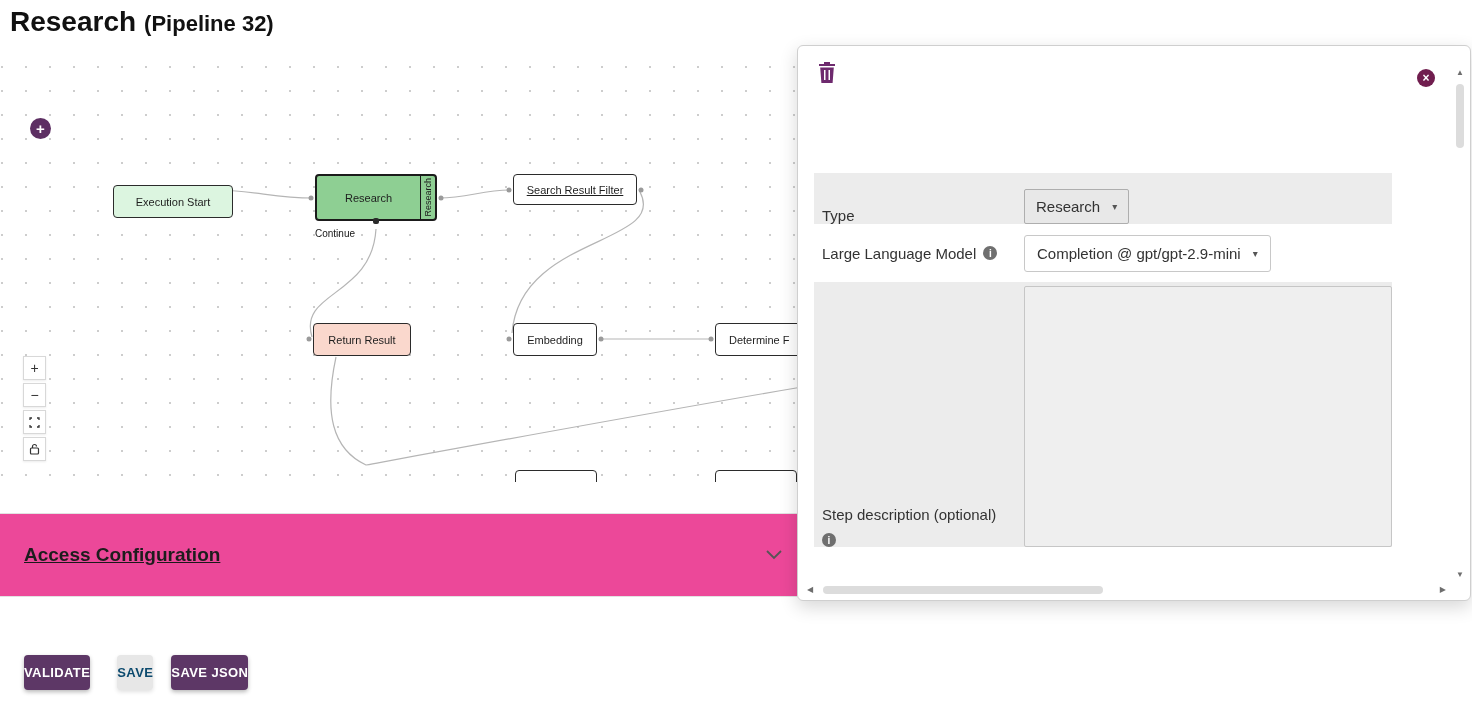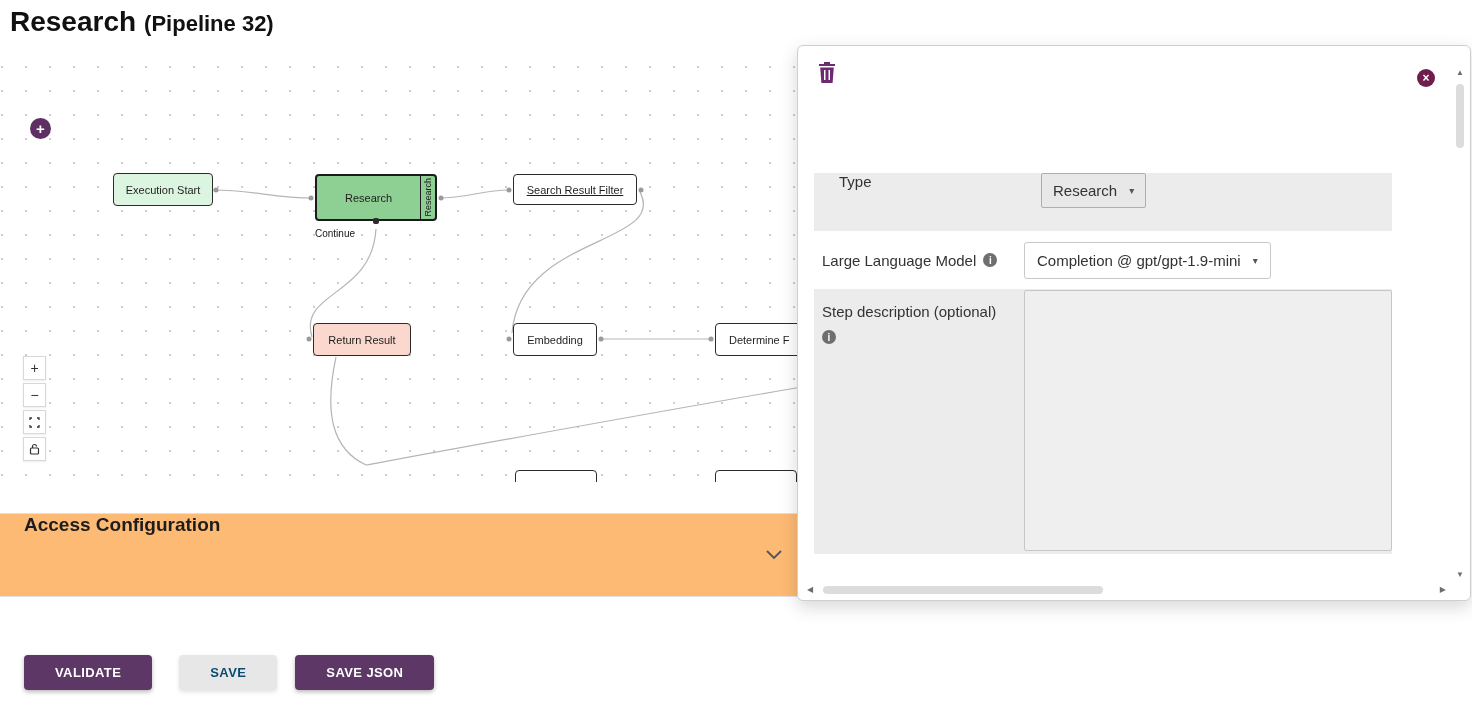--- a/index.html
+++ b/index.html
@@ -53,32 +53,32 @@
 
   .zoomctl { position:absolute; left:23px; top:311px; display:flex; flex-direction:column; gap:3px; }
   .zoomctl button {
     width:23px; height:24px; background:#fff; border:1px solid #d8d8d8; padding:0;
     box-shadow:0 1px 2px rgba(0,0,0,.08); font-size:14px; color:#333; cursor:pointer;
     display:flex; align-items:center; justify-content:center; font-family:inherit;
   }
 
   
   .access {
-    position:absolute; left:0; top:513px; width:797px; height:84px; background:#fdba74;
+    position:absolute; left:0; top:513px; width:797px; height:84px; background:#ec4899;
     border-top:1px solid #e2e2e2; border-bottom:1px solid #e2e2e2;
-    display:flex; align-items:flex-start;
+    display:flex; align-items:center;text-decoration:underline;
   }
   .access-title { margin-left:24px; font-size:19px; font-weight:700; color:#1d1d1d; }
   .access .chev { position:absolute; left:766px; top:34px; cursor:pointer; background:none; border:none; padding:0; }
 
   
   .actions { position:absolute; left:24px; top:655px; display:flex; }
   .btn {
     font-family:inherit; font-size:13px; font-weight:700; letter-spacing:.4px;
-    padding:10px 31px; border:none; border-radius:4px; cursor:pointer;
+    padding:10px 0; border:none; border-radius:4px; cursor:pointer;
   }
   .btn.primary { background:#5d3766; color:#fff; box-shadow:0 2px 4px rgba(0,0,0,.28); }
   .btn.disabled { background:#e7e7e7; color:#0c4a6e; box-shadow:0 2px 4px rgba(0,0,0,.12); cursor:default; }
   .btn.validate { margin-right:27px; }
   .btn.save { margin-right:18px; }
 
   
   .panel {
     position:absolute; left:797px; top:45px; width:674px; height:556px; background:#fff;
     border:1px solid #cfcfcf; border-radius:6px; box-shadow:0 6px 18px rgba(0,0,0,.16);
@@ -86,23 +86,23 @@
   }
   .trash-btn { position:absolute; left:20px; top:16px; background:none; border:none; padding:0; cursor:pointer; }
   .close-btn {
     position:absolute; left:619px; top:23px; width:18px; height:18px; border-radius:50%;
     background:#701d4e; color:#fff; border:none; padding:0; cursor:pointer;
     font-size:12px; font-weight:700; line-height:17px; text-align:center;
   }
   .panel-title { position:absolute; left:16px; top:75px; margin:0; font-size:20px; font-weight:800; color:#121212; }
 
   .ptable { position:absolute; left:16px; top:127px; width:578px; }
-  .prow { display:flex; }
+  .prow { display:flex;align-items:flex-end; }
   .prow.gray { background:#ececec; }
-  .prow.r1 { height:58px; align-items:flex-start;padding-left:17px; }
+  .prow.r1 { height:51px; align-items:flex-end; }
   .prow.r2 { height:58px; align-items:center; background:#fff; }
   .prow.r3 { height:265px; }
   .plabel {
     width:210px; padding-left:8px; font-size:15px; color:#333;
     display:flex; align-items:center; gap:7px;
   }
   .prow.r3 .plabel { display:block; padding-top:14px; }
   .prow.r3 .plabel .info { margin-top:10px; }
   .pctl { flex:1; display:flex; align-items:center; }
   .prow.r3 .pctl { align-items:flex-start; }
@@ -165,21 +165,21 @@
       <circle cx="641" cy="145" r="2.5"></circle>
         <circle cx="309" cy="294" r="2.5"></circle>
       <circle cx="509" cy="294" r="2.5"></circle>
         <circle cx="601" cy="294" r="2.5"></circle>
       <circle cx="711" cy="294" r="2.5"></circle>
     </g>
   </svg>
 
   <button class="add-node"><span>+</span></button>
 
-  <div class="node mint" style="left:113px; top:128px; width:100px; height:33px;">
+  <div class="node mint" style="left:113px; top:140px; width:120px; height:33px;">
     <span class="nlabel">Execution Start</span>
   </div>
 
   <div class="node selected" style="left:315px; top:129px; width:122px; height:47px;">
     <span class="nlabel">Research</span>
     <span class="vstrip">
       <span class="vtext">Research</span>
     </span>
     <span class="bhandle"></span>
   </div>
@@ -260,21 +260,21 @@
       </div>
     </div>
 
     <div class="prow r2">
       <div class="plabel">
         <span>Large Language Model</span>
         <span class="info">i</span>
       </div>
       <div class="pctl">
         <div class="select whitesel">
-          <span>Completion @ gpt/gpt-1.9-mini</span>
+          <span>Completion @ gpt/gpt-2.9-mini</span>
           <span class="caret">▾</span>
         </div>
       </div>
     </div>
 
     <div class="prow r3 gray">
       <div class="plabel">
         <div>Step description (optional)</div>
         <span class="info">i</span>
       </div>

